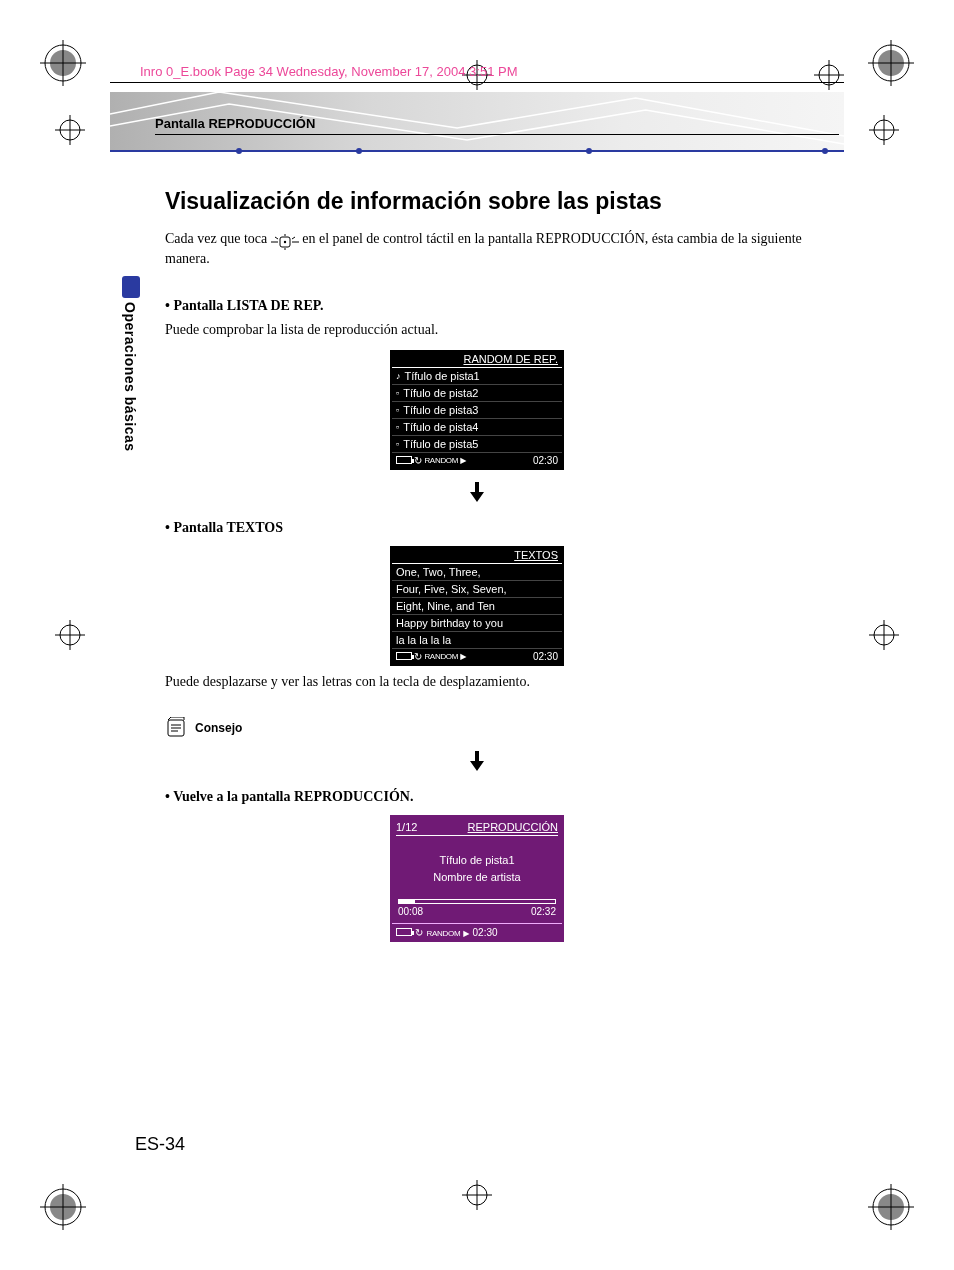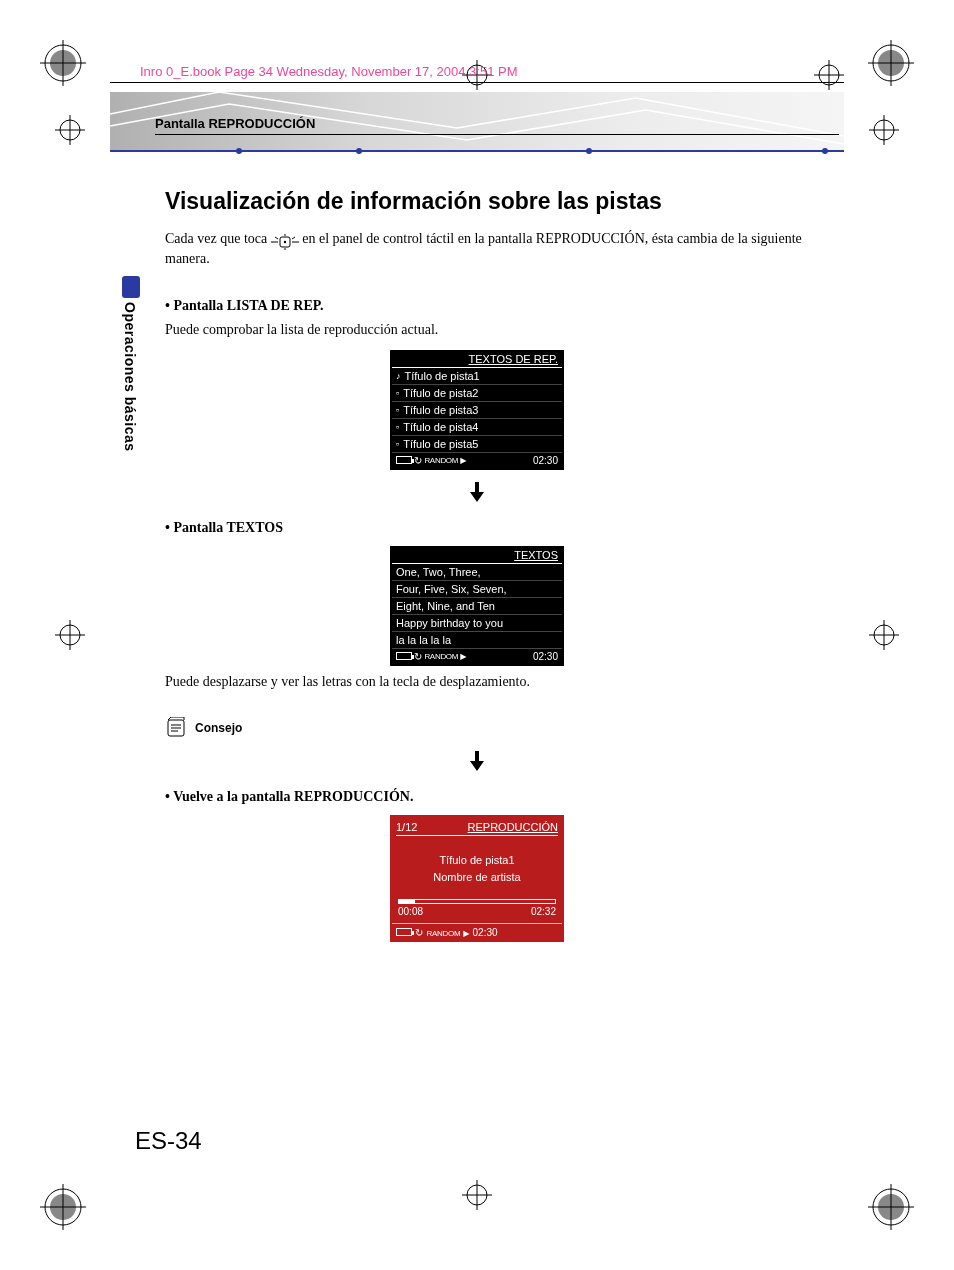--- a/index.html
+++ b/index.html
@@ -177,21 +177,21 @@
   }
   .status .batt::after { content:""; position:absolute; right:-3px; top:2px; width:2px; height:4px; background:#fff; }
   .status .rptsym { font-size: 10px; }
   .status .random { font-size: 8px; letter-spacing: -0.3px; }
   .status .play { font-size: 8px; }
   .status .time { font-size: 10px; }
 
   .repro-screen {
     width: 174px;
     margin: 10px auto 6px auto;
-    background: #b91c1c;
+    background: #701a75;
     color: #fff;
     font-size: 11px;
     padding: 6px 6px 2px 6px;
   }
   .repro-screen .toprow { display:flex; justify-content: space-between; padding-bottom: 2px; border-bottom: 1px solid #fff; }
   .repro-screen .toprow .r { text-decoration: underline; }
   .repro-screen .mid { text-align: center; padding: 16px 0 14px 0; font-size: 11px; line-height: 1.5; }
   .repro-screen .prog {
     height: 5px; border: 1px solid #fff; margin: 0 2px 2px 2px;
     position: relative;
@@ -211,21 +211,21 @@
   .tip-label { font-size: 12px; font-weight: bold; }
   p.footnote {
     font-size: 12px;
     font-family: "Times New Roman", Times, serif;
     margin: 2px 0 10px 55px;
   }
 
   .page-num {
     position: absolute;
     left: 135px; bottom: 115px;
-    font-size: 24px;
+    font-size: 18px;
   }
 </style>
 </head>
 <body>
 
 <svg class="crop-mark crop-tl" width="46" height="46">
     <circle cx="23" cy="23" r="18" fill="none" stroke="#000"></circle>
     <circle cx="23" cy="23" r="13" fill="#888"></circle>
     <line x1="23" y1="0" x2="23" y2="46" stroke="#000"></line>
     <line x1="0" y1="23" x2="46" y2="23" stroke="#000"></line>
@@ -329,21 +329,21 @@
           <line x1="24" y1="3" x2="21" y2="5" stroke="#000"></line>
         </svg>
     </span>
     <span> en el panel de control táctil en la pantalla REPRODUCCIÓN, ésta cambia de la siguiente manera.</span>
   </p>
 
   <div class="bullet-head">Pantalla LISTA DE REP.</div>
   <p class="body">Puede comprobar la lista de reproducción actual.</p>
 
   <div class="screen">
-    <div class="hdr">TEXTOS DE REP.</div>
+    <div class="hdr">RANDOM DE REP.</div>
     <div class="row first">
         <span class="note">♪</span>
         <span>Tífulo de pista1</span>
       </div>
     <div class="row">
         <span class="note">▫</span>
         <span>Tífulo de pista2</span>
       </div>
     <div class="row">
         <span class="note">▫</span>

